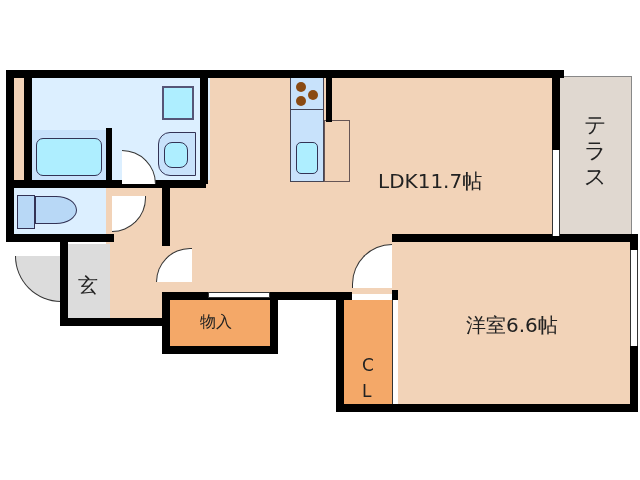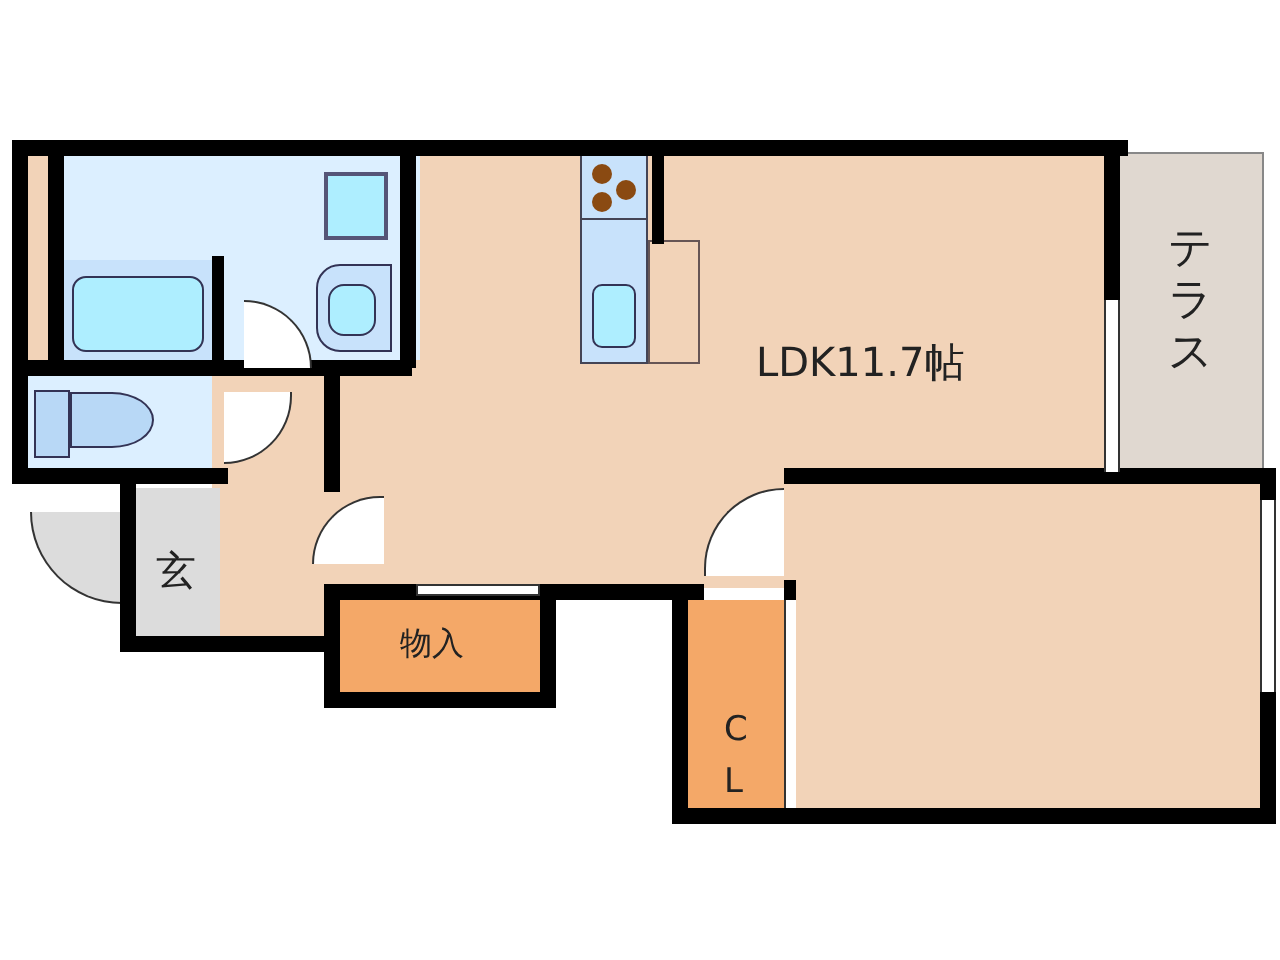--- a/index.html
+++ b/index.html
@@ -51,20 +51,21 @@
   <div class="abs" style="left:324px;top:120px;width:26px;height:62px;border:1px solid #655;"></div>
 
   <div class="lbl" style="left:378px;top:144px;margin-top:24px;">LDK11.7帖</div>
 
   <div class="abs" style="left:170px;top:300px;width:100px;height:46px;background:#f4a868;"></div>
   <div class="lbl" style="left:200px;top:312px;font-size:16px;">物入</div>
 
   <div class="abs" style="left:344px;top:300px;width:52px;height:104px;background:#f4a868;"></div>
   <div class="lbl" style="left:362px;top:352px;width:14px;font-size:17px;line-height:26px;white-space:normal;word-break:break-all;">CL</div>
 
+  <div class="lbl" style="left:466px;top:312px;">洋室6.6帖</div>
 
   <div class="wall" style="left:6px;top:70px;width:558px;height:8px;"></div>
   <div class="wall" style="left:6px;top:70px;width:8px;height:172px;"></div>
   <div class="wall" style="left:24px;top:70px;width:8px;height:112px;"></div>
   <div class="wall" style="left:106px;top:128px;width:6px;height:56px;"></div>
   <div class="wall" style="left:200px;top:76px;width:8px;height:108px;"></div>
   <div class="wall" style="left:6px;top:180px;width:200px;height:8px;"></div>
   <div class="wall" style="left:6px;top:234px;width:108px;height:8px;"></div>
   <div class="wall" style="left:552px;top:70px;width:8px;height:82px;"></div>
   <div class="wall" style="left:326px;top:76px;width:6px;height:46px;"></div>

